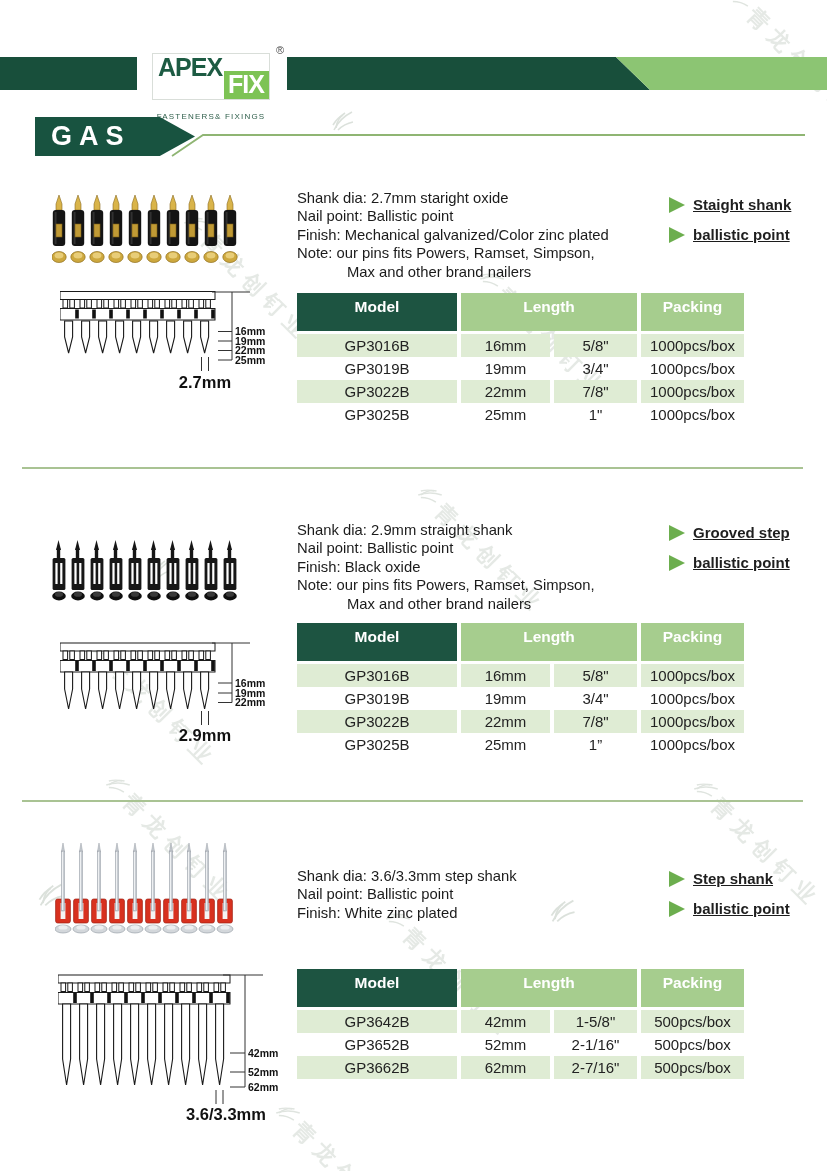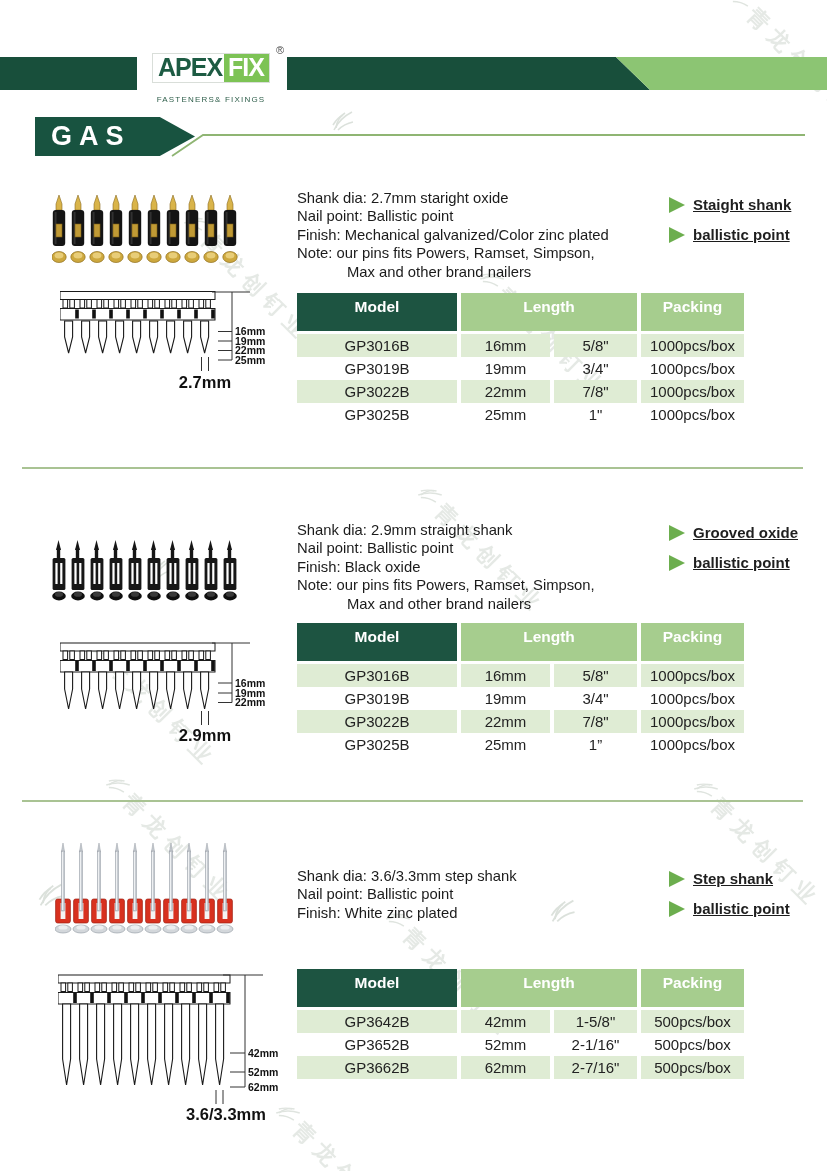--- a/index.html
+++ b/index.html
@@ -7,21 +7,21 @@
         font-family:"Liberation Sans",sans-serif;color:#1c1c1c;}
   
   .bar{position:absolute;top:57px;height:33px;background:#184f3b;}
   .bar-left{left:0;width:137px;}
   .bar-right{left:287px;width:363px;clip-path:polygon(0 0,calc(100% - 34px) 0,100% 100%,0 100%);}
   .bar-light{position:absolute;top:57px;left:616px;width:211px;height:33px;background:#8cc573;
              clip-path:polygon(0 0,100% 0,100% 100%,34px 100%);}
   .logo{position:absolute;left:152px;top:53px;}
   .logo-row{display:flex;align-items:stretch;border:1px solid #d9ded9;background:#fff;}
   .logo-apex{color:#1d5b43;font-weight:bold;font-size:25px;letter-spacing:-1px;padding:0 2px 1px 5px;line-height:27px;}
-  .logo-fix{background:#7dc355;color:#fff;font-weight:bold;font-size:25px;letter-spacing:-1px;padding:0 5px 1px 4px;line-height:27px;}
+  .logo-fix{background:#7dc355;color:#fff;font-weight:bold;font-size:25px;letter-spacing:-1px;padding:0 5px 1px 4px;line-height:27px;margin-top:17px;}
   .logo-reg{position:absolute;right:-14px;top:-9px;font-size:11px;color:#4c4c4c;}
   .logo-tag{text-align:center;font-size:8px;letter-spacing:1.2px;color:#2f5f4b;margin-top:12px;white-space:nowrap;}
   
   .gaspin{position:absolute;left:35px;top:117px;width:160px;height:39px;background:#185340;
           clip-path:polygon(0 0,78% 0,100% 50%,78% 100%,0 100%);
           color:#fff;font-size:27px;font-weight:bold;letter-spacing:7px;line-height:39px;padding-left:0;text-indent:16px;}
   .banner-line{position:absolute;left:165px;top:128px;}
   
   .divider{position:absolute;left:22px;width:781px;height:2px;background:#a9c393;}
   
@@ -297,21 +297,21 @@
     <div>Shank dia: 2.9mm straight shank</div>
     <div>Nail point: Ballistic point</div>
     <div>Finish: Black oxide</div>
     <div>Note: our pins fits Powers, Ramset, Simpson,</div>
     <div class="indent">Max and other brand nailers</div>
   </div>
 
   <div class="features" style="top:524px">
     <div class="feat">
         <span class="tri"></span>
-        <span class="feat-label">Grooved oxide</span>
+        <span class="feat-label">Grooved step</span>
       </div>
     <div class="feat">
         <span class="tri"></span>
         <span class="feat-label">ballistic point</span>
       </div>
   </div>
 
   <svg class="art" style="left:60px;top:641px" width="235" height="104" viewBox="0 0 235 104">
     <rect x="0" y="2" width="155" height="8" fill="#fff" stroke="#1a1a1a"></rect>
     <rect x="0" y="19.5" width="155" height="11.5" fill="#fff" stroke="#1a1a1a"></rect>

